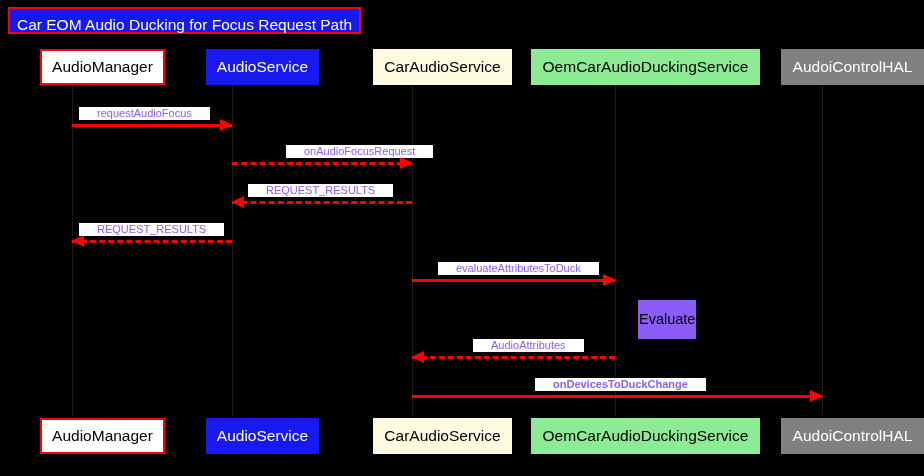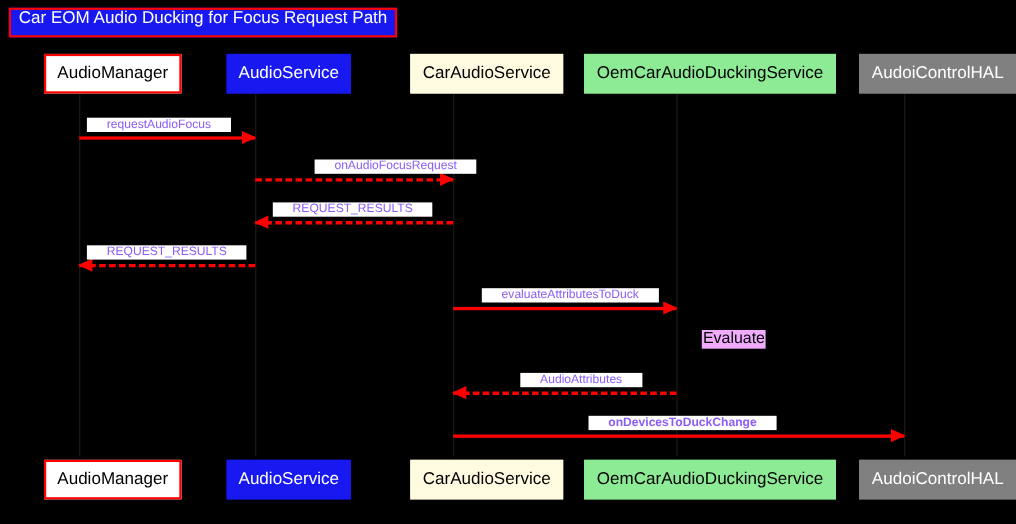--- a/index.html
+++ b/index.html
@@ -22,21 +22,21 @@
   
   .title-box {
     position: absolute;
     left: 8px;
     top: 7px;
     height: 27px;
     box-sizing: border-box;
     background: #1818f0;
     border: 2px solid #ff0000;
     display: flex;
-    align-items: flex-start;
+    align-items: flex-end;
     padding: 0 7px;
   }
   .title-box .title-text {
     color: #ffffff;
     font-size: 15.5px;
     line-height: 1;
     white-space: nowrap;
   }
 
   
@@ -103,25 +103,25 @@
     color: #8b5cf6;
     font-size: 11px;
     line-height: 1.18;
     padding: 0 18px;
     white-space: nowrap;
   }
 
   
   .note-label {
     position: absolute;
-    background: #f0abfc;
+    background: #8b5cf6;
     color: #000000;
     font-size: 14.5px;
     line-height: 1.18;
-    padding: 0 1px;
+    padding: 11px 1px;
     white-space: nowrap;
   }
 </style>
 </head>
 <body>
 
 <div id="diagram">
 
   <div class="title-box">
     <span class="title-text">Car EOM Audio Ducking for Focus Request Path</span>

